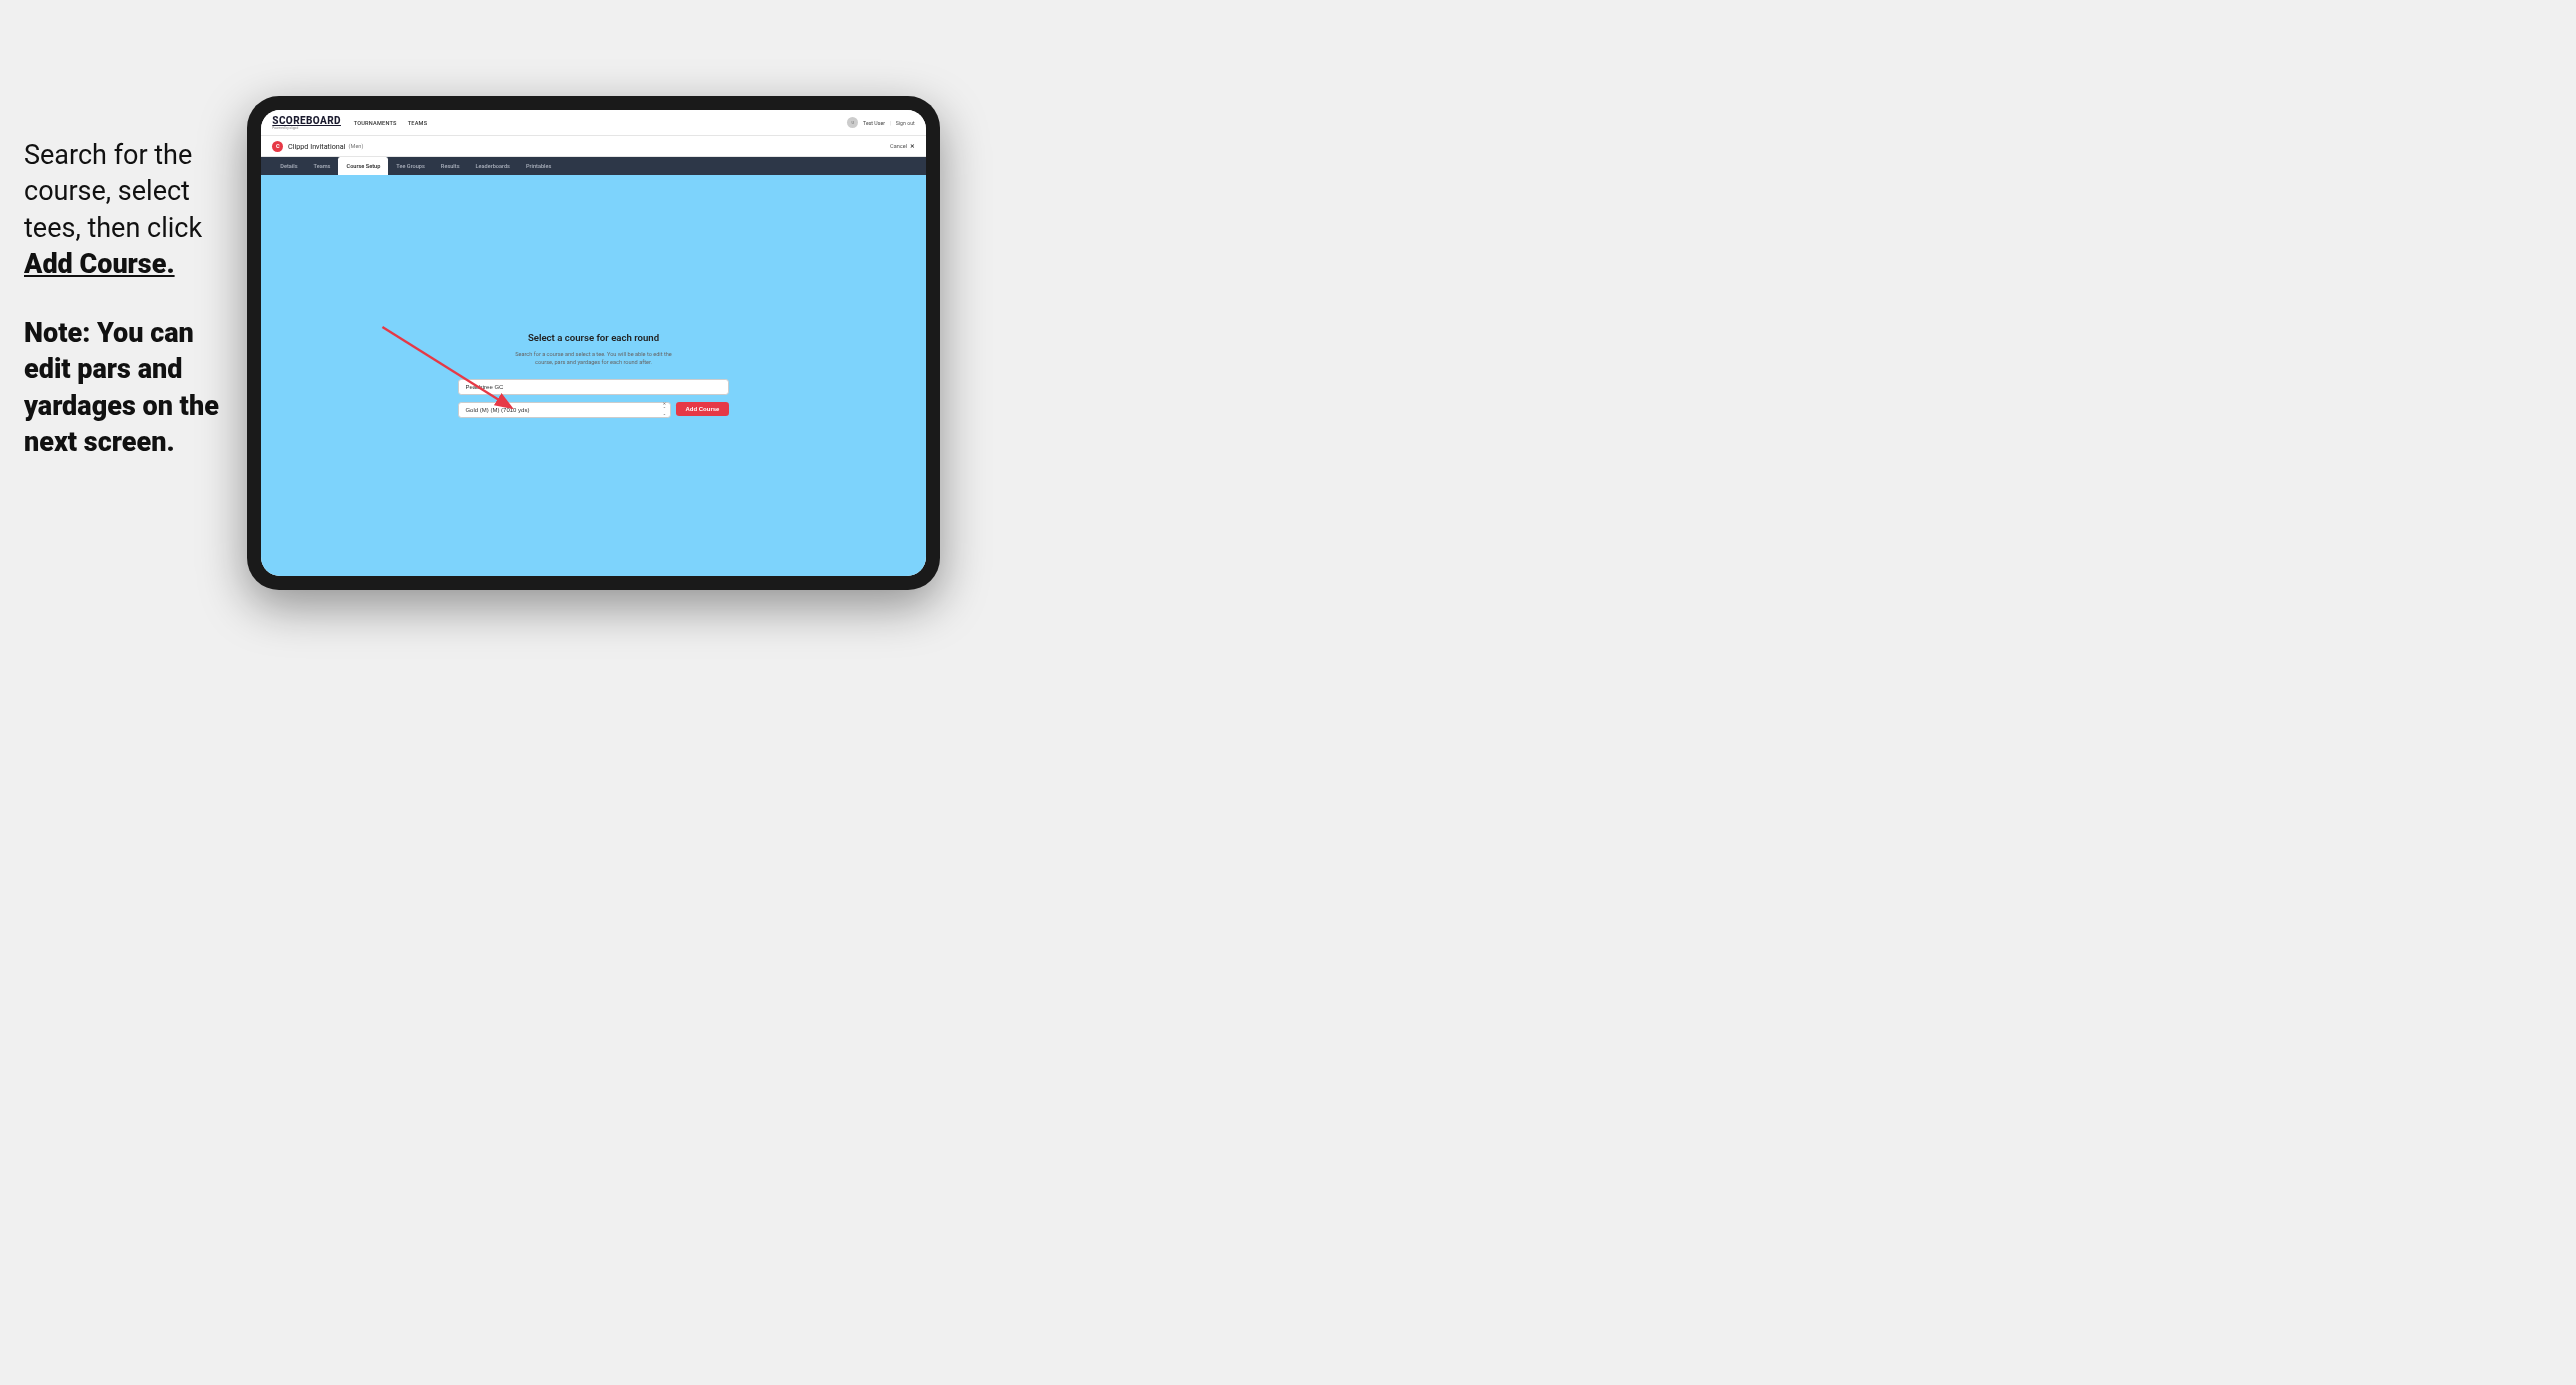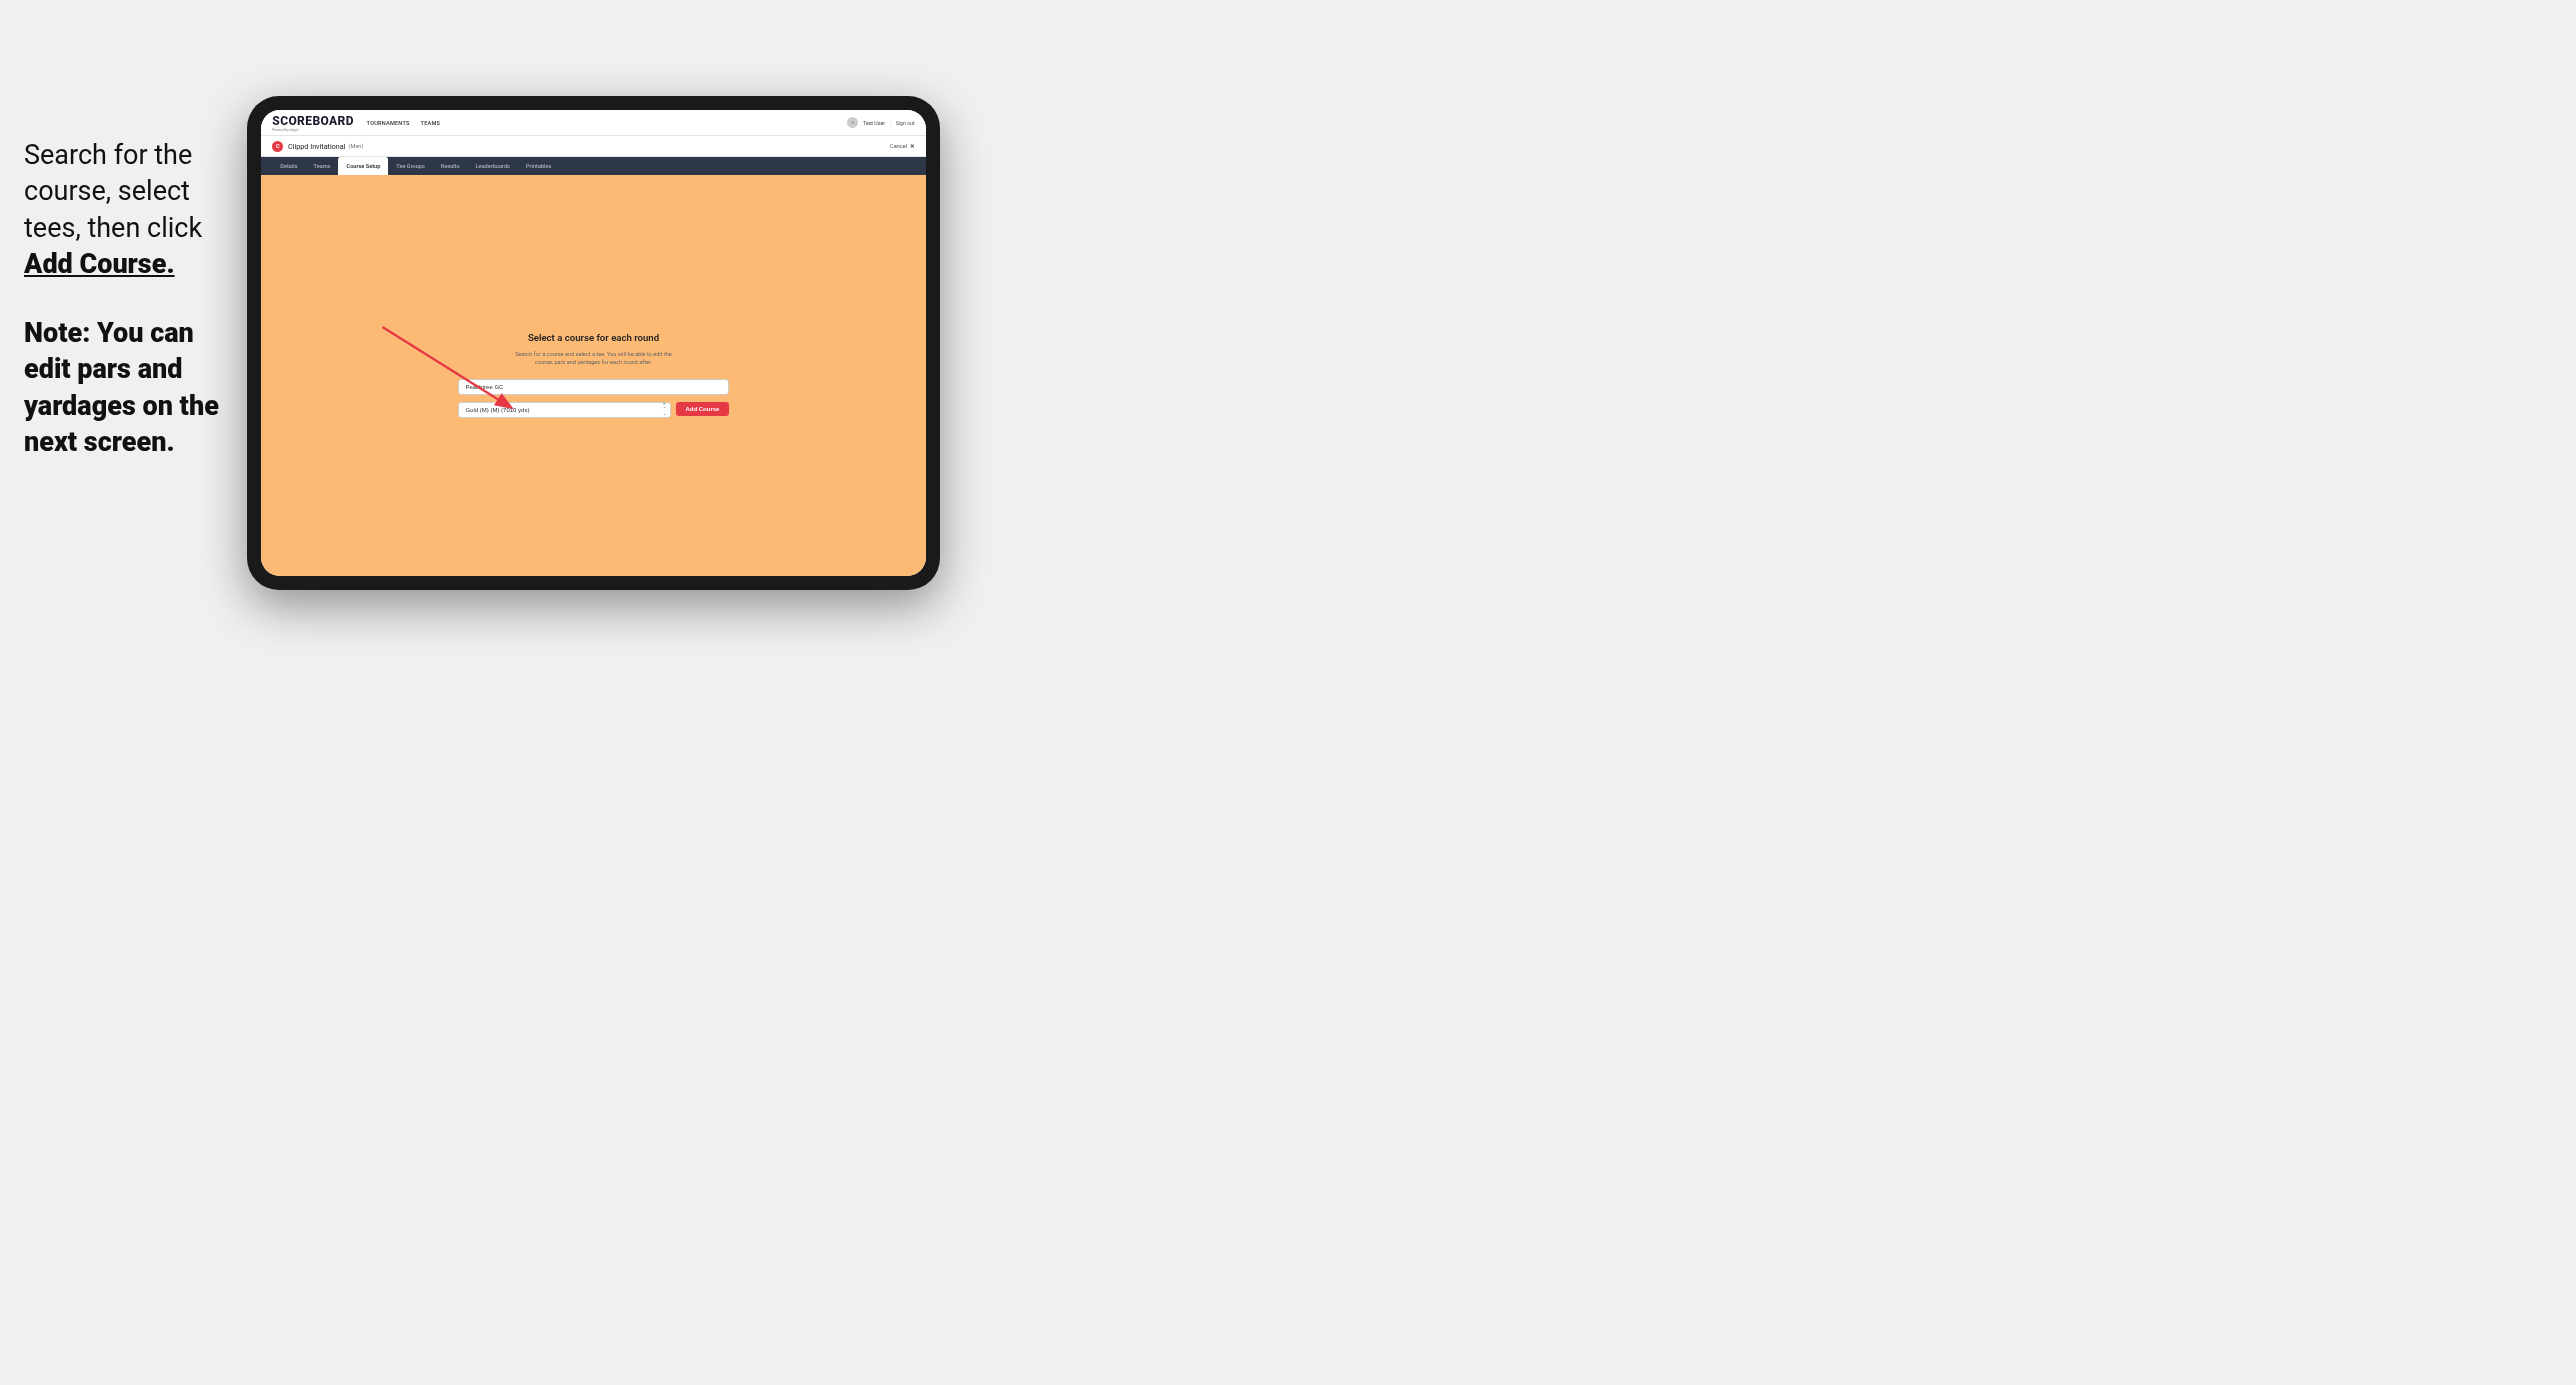--- a/index.html
+++ b/index.html
@@ -45,25 +45,26 @@
       border-bottom: 0.8px solid #e5e5e5;
       flex-shrink: 0;
     }
 
     .logo-area {
       display: flex;
       flex-direction: column;
       margin-right: 12.7px;
     }
     .logo-text {
-      font-size: 12px;
+      font-size: 10px;
       font-weight: 800;
       letter-spacing: 0.4px;
       color: #1a1a2e;
       text-transform: uppercase;
+      text-decoration: underline;
     }
     .logo-sub {
       font-size: 3.2px;
       color: #888;
     }
 
     .nav-links {
       display: flex;
       gap: 11px;
       flex: 1;
@@ -166,21 +167,21 @@
       color: #fff;
       background: #fff;
       color: #333;
       border-radius: 2.4px 2.4px 0 0;
       font-weight: 600;
     }
 
     
     .main-content {
       flex: 1;
-      background: #fdba74;
+      background: #7dd3fc;
       display: flex;
       flex-direction: column;
       align-items: center;
       justify-content: center;
       padding: 16px;
     }
 
     .course-section {
       text-align: center;
       width: 271px;

